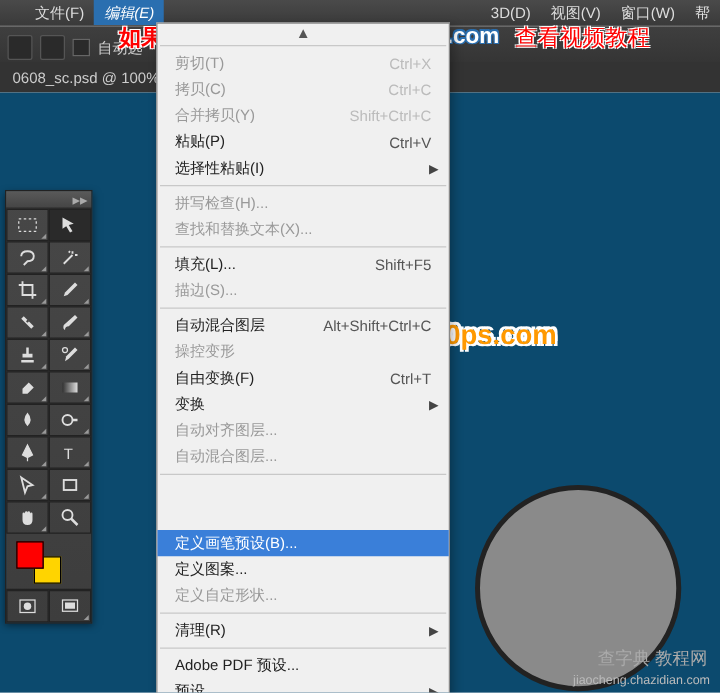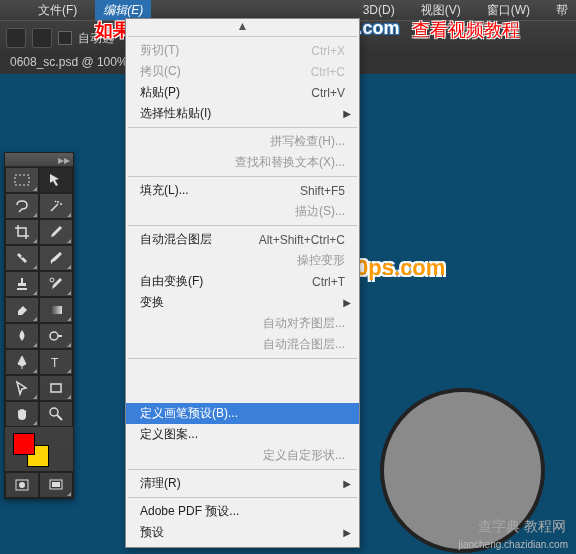--- a/index.html
+++ b/index.html
@@ -1,20 +1,20 @@
 <!DOCTYPE html>
 <html><head>
 <meta charset="utf-8">
 <style>
 * { margin: 0; padding: 0; box-sizing: border-box; font-family: "Microsoft YaHei", sans-serif; font-size: 12px; }
 body { width: 576px; height: 554px; background: #fff; overflow: hidden; position: relative; }
 
 .menubar { height: 20px; background: linear-gradient(#4a4a4a, #3a3a3a); display: flex; color: #ddd; }
 .menubar .mspacer { width: 20px; }
-.menu-item { padding: 2px 8px; display: flex; align-items: center; cursor: default; margin-left: 10px; }
+.menu-item { padding: 2px 8px; display: flex; align-items: center; cursor: default; }
 .menu-item.active { background: #2a6fb0; color: #fff; font-style: italic; }
 
 .subbar { height: 30px; background: linear-gradient(#3f3f3f, #333); border-top: 1px solid #555; display: flex; align-items: center; padding: 17px 6px; color: #ccc; gap: 6px; }
 .iconbox { width: 20px; height: 20px; background: #2a2a2a; border: 1px solid #555; border-radius: 2px; }
 .cb { width: 14px; height: 14px; background: #2a2a2a; border: 1px solid #666; }
 
 .overlay1 { position: absolute; left: 95px; top: 18px; color: #ff0000; font-size: 18px; font-weight: bold; text-shadow: -1px -1px 0 #fff,1px -1px 0 #fff,-1px 1px 0 #fff,1px 1px 0 #fff; }
 .overlay2 { position: absolute; left: 260px; top: 18px; color: #fff; font-size: 18px; font-weight: bold; text-shadow: -1px -1px 0 #2a6fb0,1px -1px 0 #2a6fb0,-1px 1px 0 #2a6fb0,1px 1px 0 #2a6fb0; }
 .overlay3 { position: absolute; left: 412px; top: 18px; color: #ff0000; font-size: 18px; font-weight: normal; text-shadow: -1px -1px 0 #fff,1px -1px 0 #fff,-1px 1px 0 #fff,1px 1px 0 #fff; }
 .overlay4 { position: absolute; left: 275px; top: 255px; color: #ff9900; font-size: 22px; font-weight: bold; text-shadow: -2px -2px 0 #fff,2px -2px 0 #fff,-2px 2px 0 #fff,2px 2px 0 #fff; z-index: 10; }
@@ -35,21 +35,21 @@
 .tcell svg { width: 18px; height: 18px; }
 .corner { position: absolute; right: 1px; bottom: 1px; width: 0; height: 0; border-left: 4px solid transparent; border-bottom: 4px solid #999; }
 .swatches { height: 44px; position: relative; }
 .sw-fg { position: absolute; left: 8px; top: 6px; width: 22px; height: 22px; background: #f00; border: 1px solid #000; z-index: 2; }
 .sw-bg { position: absolute; left: 22px; top: 18px; width: 22px; height: 22px; background: #ffd400; border: 1px solid #000; }
 .botrow { display: flex; border-top: 1px solid #222; }
 
 .dropdown { position: absolute; left: 125px; top: 18px; width: 235px; background: #f0f0f0; border: 1px solid #888; box-shadow: 2px 3px 8px rgba(0,0,0,0.3); z-index: 15; padding-bottom: 4px; }
 .uparrow { height: 14px; display: flex; justify-content: center; align-items: center; color: #555; }
 .dd-item { height: 21px; display: flex; align-items: center; padding: 0 14px; color: #222; position: relative; }
-.dd-item.disabled { color: #999; justify-content: flex-end; }
+.dd-item.disabled { color: #999; }
 .dd-item.highlight { background: #3a7fd9; color: #fff; margin-top: 44px; }
 .dd-item .sc { margin-left: auto; color: #555; }
 .dd-item.disabled .sc { color: #bbb; }
 .dd-item .arr { position: absolute; right: 8px; color: #444; font-size: 10px; }
 .dd-sep { height: 1px; background: #c8c8c8; margin: 3px 2px; }
 </style>
 </head>
 <body>
 
 <div class="menubar">
@@ -260,20 +260,24 @@
   <div class="uparrow">▲</div>
   <div class="dd-sep"></div>
   <div class="dd-item disabled">
       <span>剪切(T)</span>
       <span class="sc">Ctrl+X</span>
     </div>
   <div class="dd-item disabled">
       <span>拷贝(C)</span>
       <span class="sc">Ctrl+C</span>
     </div>
+  <div class="dd-item disabled">
+      <span>合并拷贝(Y)</span>
+      <span class="sc">Shift+Ctrl+C</span>
+    </div>
   <div class="dd-item">
       <span>粘贴(P)</span>
       <span class="sc">Ctrl+V</span>
     </div>
   <div class="dd-item">
       <span>选择性粘贴(I)</span>
       <span class="arr">▶</span>
     </div>
   <div class="dd-sep"></div>
   <div class="dd-item disabled">

